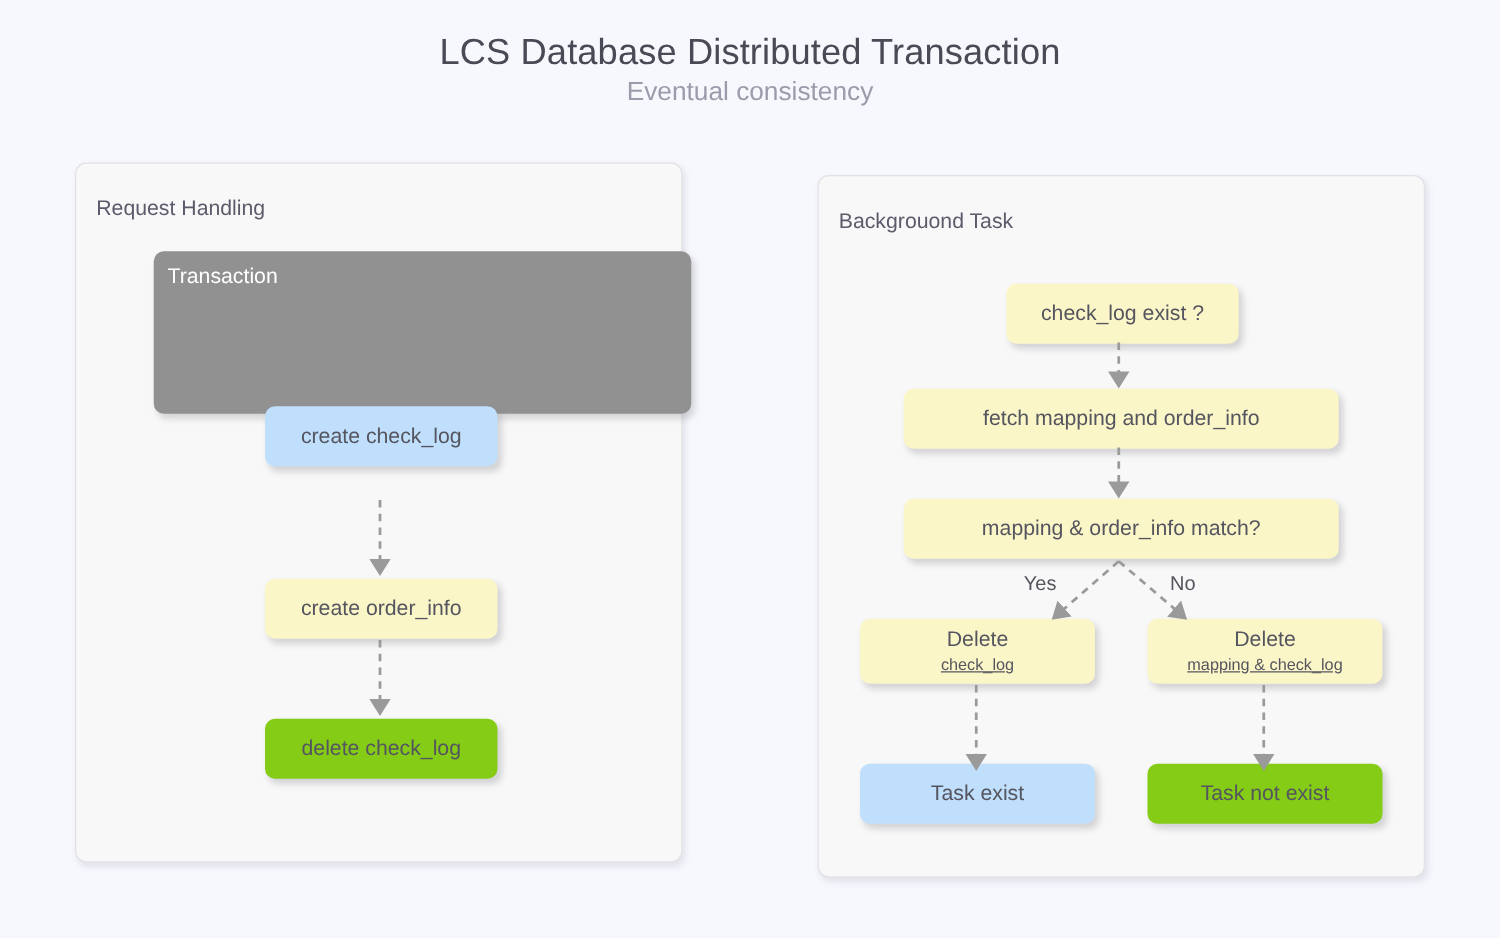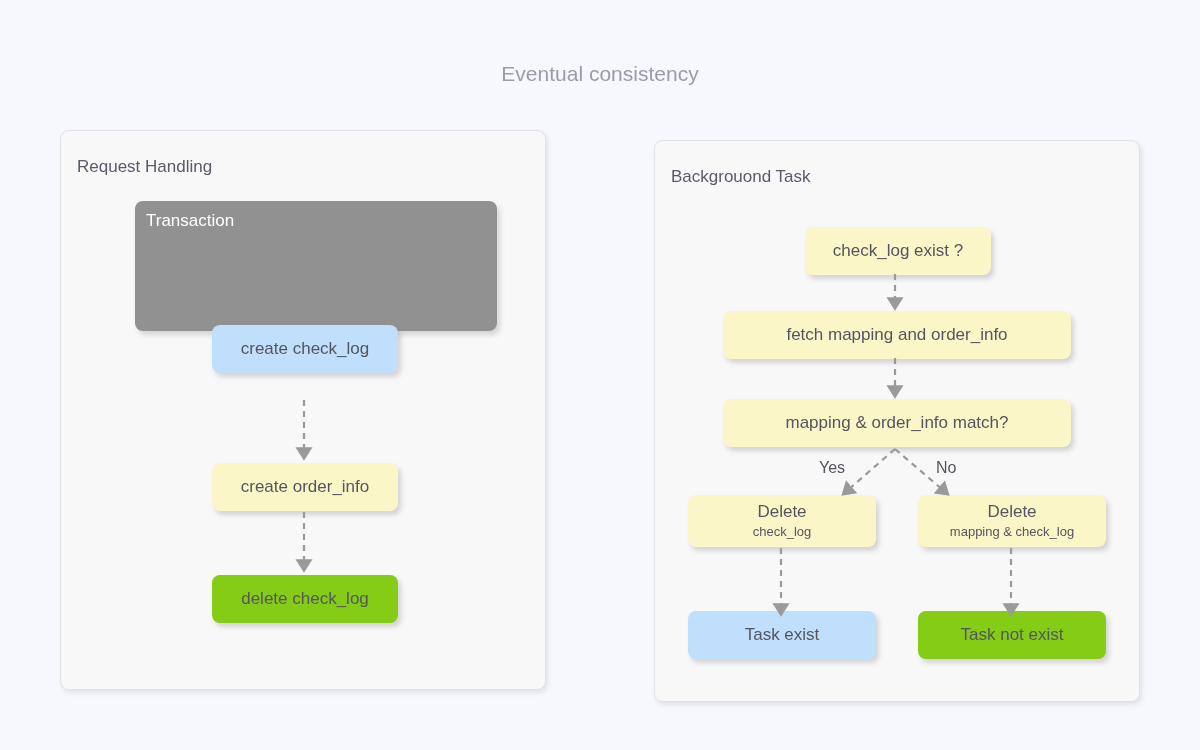--- a/index.html
+++ b/index.html
@@ -56,21 +56,21 @@
     position: absolute;
     border-radius: 8px;
     display: flex; flex-direction: column;
     align-items: center; justify-content: center;
     text-align: center;
     box-shadow: 3px 4px 5px rgba(120,120,130,.28);
     color: #55555f;
     line-height: 1.15;
   }
   .node .l1 { font-size: 17px; }
-  .node .l2 { font-size: 13px; margin-top: 3px; }
+  .node .l2 { font-size: 13px; margin-top: 3px; text-decoration: underline; }
   .node.single .l1 { font-size: 17px; }
   .blue   { background: #bfdffc; }
   .yellow { background: #fbf6c8; }
   .pink   { background: #84cc16; }
 
   
   .edge-label {
     position: absolute;
     font-size: 16px; color: #55555f;
     white-space: nowrap;
@@ -81,26 +81,27 @@
     position: absolute; left: 0; top: 0;
     width: 1200px; height: 750px;
     pointer-events: none;
   }
 </style>
 </head>
 <body>
 
 <div id="stage">
 
+  <div class="title">LCS Database Distributed Transaction</div>
   <div class="subtitle">Eventual consistency</div>
 
   <div class="panel" id="panel-left">
     <div class="panel-title">Request Handling</div>
 
-    <div class="group-box" style="left:74px; top:70px; width:362px; height:130px;padding-left:10px;">
+    <div class="group-box" style="left:62px; top:70px; width:430px; height:130px;padding-left:10px;">
       <div class="group-title">Transaction</div>
     </div>
 
 
     <div class="node blue single" style="left:151px; top:194px; width:186px; height:48px;">
       <span class="l1">create check_log</span>
     </div>
 
     <div class="node yellow single" style="left:151px; top:332px; width:186px; height:48px;">
       <span class="l1">create order_info</span>

